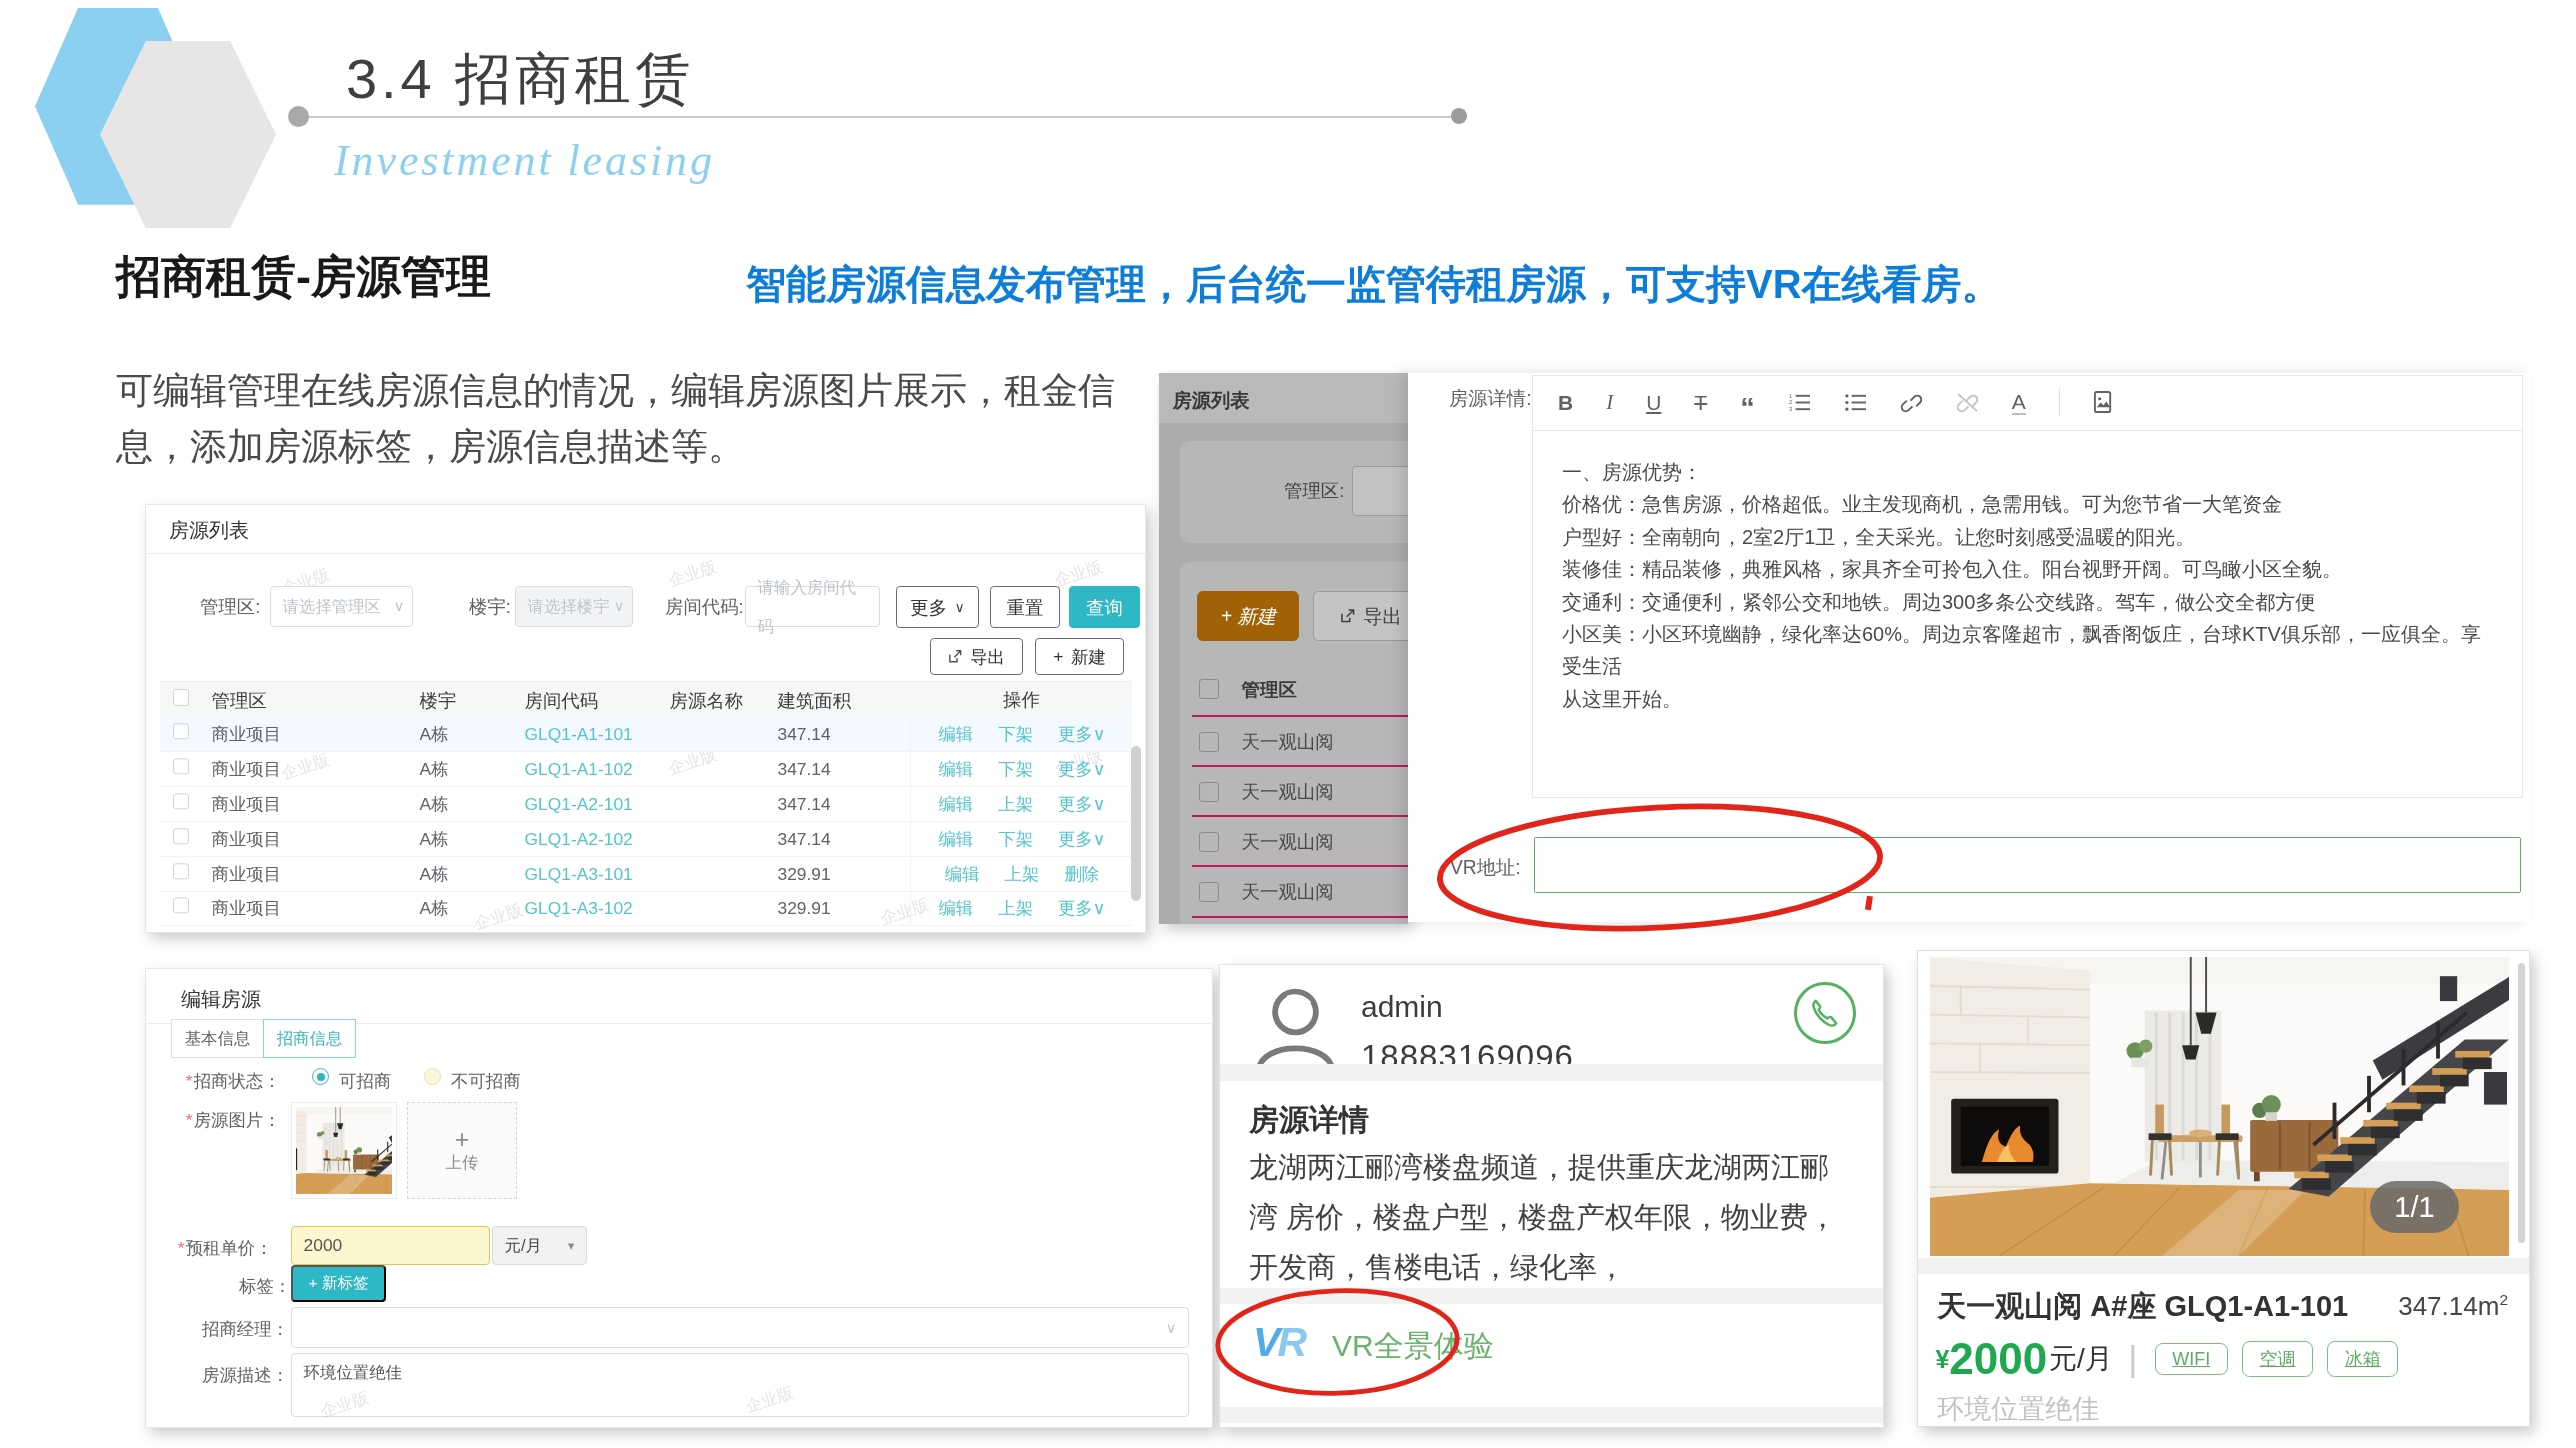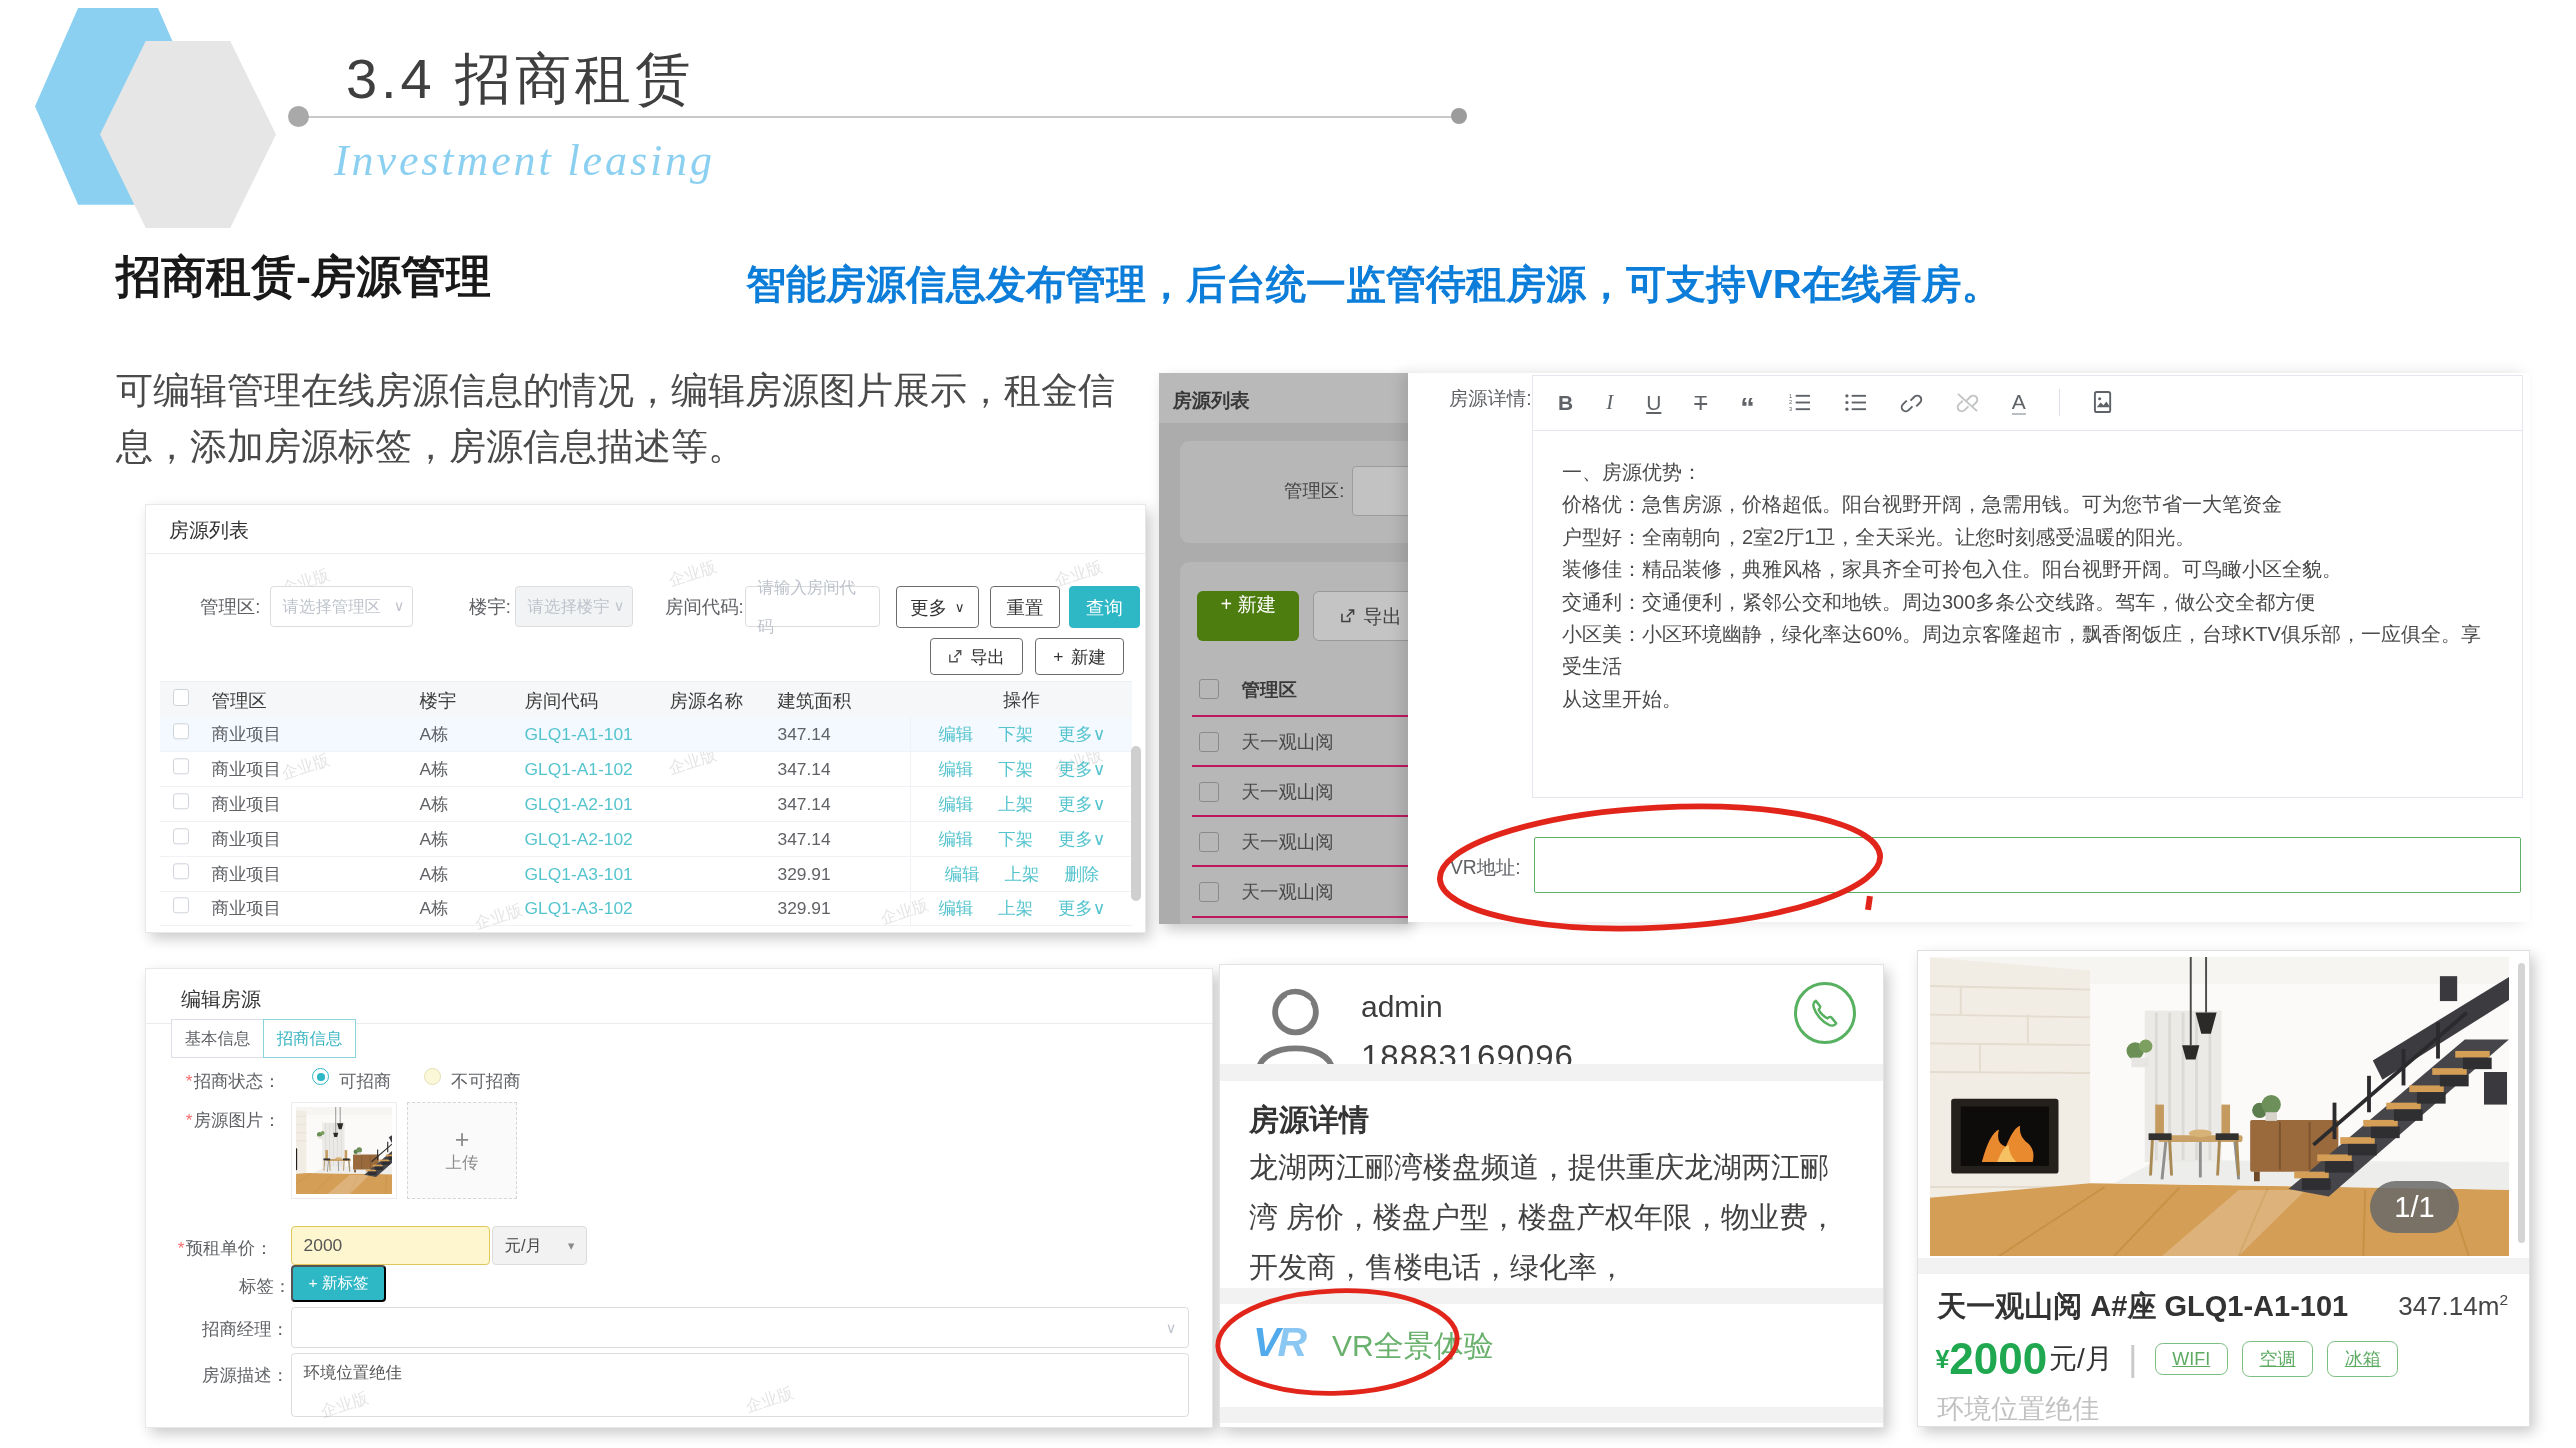--- a/index.html
+++ b/index.html
@@ -85,22 +85,22 @@
   .textarea{position:absolute;border:1px solid #dcdcdc;border-radius:3.9px;background:#fff;
     font-size:16.4px;color:#555;padding:7.7px 11.6px;}
 
   
   .dim-card{left:1159px;top:373px;width:249px;height:551px;background:#acacac;border:none;}
   .dim-top{position:absolute;left:0;top:0;width:249px;height:50px;background:#b9b9b9;}
   .dim-title{position:absolute;left:13.5px;top:13.5px;font-size:19.3px;font-weight:600;color:#383838;}
   .dim-block{position:absolute;background:#b7b7b7;border-radius:9.7px;}
   .dim-lbl{position:absolute;font-size:18.4px;color:#454545;}
   .dim-input{position:absolute;background:#c2c2c2;border:1px solid #9c9c9c;border-radius:3.9px;}
-  .btn-green{position:absolute;background:#4d7c0f;border-radius:5.8px;color:#fff;font-size:19.3px;
-    display:flex;justify-content:center;gap:5.8px;}
+  .btn-green{position:absolute;background:#a16207;border-radius:5.8px;color:#fff;font-size:19.3px;
+    display:flex;align-items:center;justify-content:center;gap:5.8px;font-style:italic;}
   .btn-dimwhite{position:absolute;background:#c4c4c4;border:1px solid #999;border-radius:5.8px;color:#3f3f3f;
     font-size:19.3px;display:flex;align-items:center;justify-content:center;gap:7.7px;}
   .dim-row{position:absolute;left:11.6px;right:-39px;height:50px;border-top:2px solid #be185d;
     font-size:18.4px;color:#484848;}
   .dim-ckb{position:absolute;left:7.7px;top:14.5px;width:20px;height:20px;border:1.9px solid #8a8a8a;border-radius:2.9px;}
   .dim-cell{position:absolute;left:50px;top:50%;transform:translateY(-50%);}
 
   
   .drawer{left:1408px;top:373px;width:1122px;height:549px;background:#fff;border:none;box-shadow:-5.8px 0 13.5px rgba(0,0,0,.12);overflow:visible;}
   .toolbar{position:absolute;left:124px;top:1.9px;width:991px;height:56px;border:1px solid #e4e7ed;
@@ -560,21 +560,21 @@
       <span class="tb">
           <svg width="21" height="23" viewBox="0 0 22 24">
             <rect x="2" y="1" width="16" height="21" rx="2" fill="none" stroke="#5f6368" stroke-width="2"></rect>
             <path d="M4 17l4-5 3 3 3-4 4 6z" fill="#5f6368"></path>
             <circle cx="7" cy="8" r="1.6" fill="#5f6368"></circle>
           </svg>
         </span>
     </div>
     <div class="editor">
       <div>一、房源优势：</div>
-      <div>价格优：急售房源，价格超低。阳台视野开阔，急需用钱。可为您节省一大笔资金</div>
+      <div>价格优：急售房源，价格超低。业主发现商机，急需用钱。可为您节省一大笔资金</div>
       <div>户型好：全南朝向，2室2厅1卫，全天采光。让您时刻感受温暖的阳光。</div>
       <div>装修佳：精品装修，典雅风格，家具齐全可拎包入住。阳台视野开阔。可鸟瞰小区全貌。</div>
       <div>交通利：交通便利，紧邻公交和地铁。周边300多条公交线路。驾车，做公交全都方便</div>
       <div>小区美：小区环境幽静，绿化率达60%。周边京客隆超市，飘香阁饭庄，台球KTV俱乐部，一应俱全。享受生活</div>
       <div>从这里开始。</div>
     </div>
     <span class="vr-label">VR地址:</span>
     <div class="vr-input"></div>
   </section>
 

